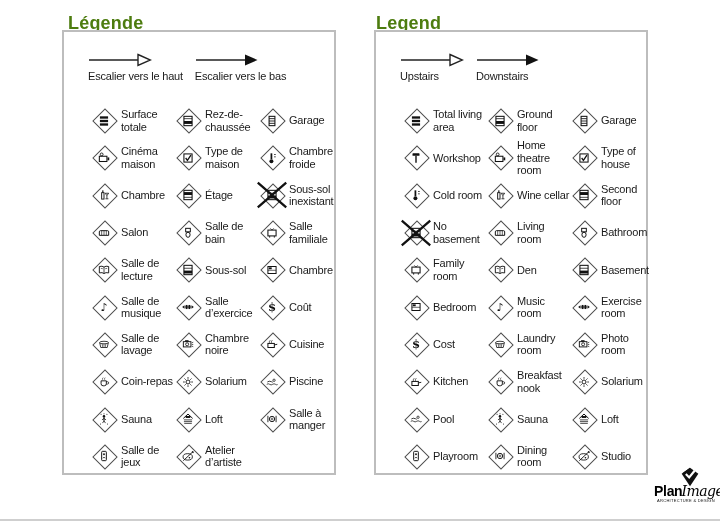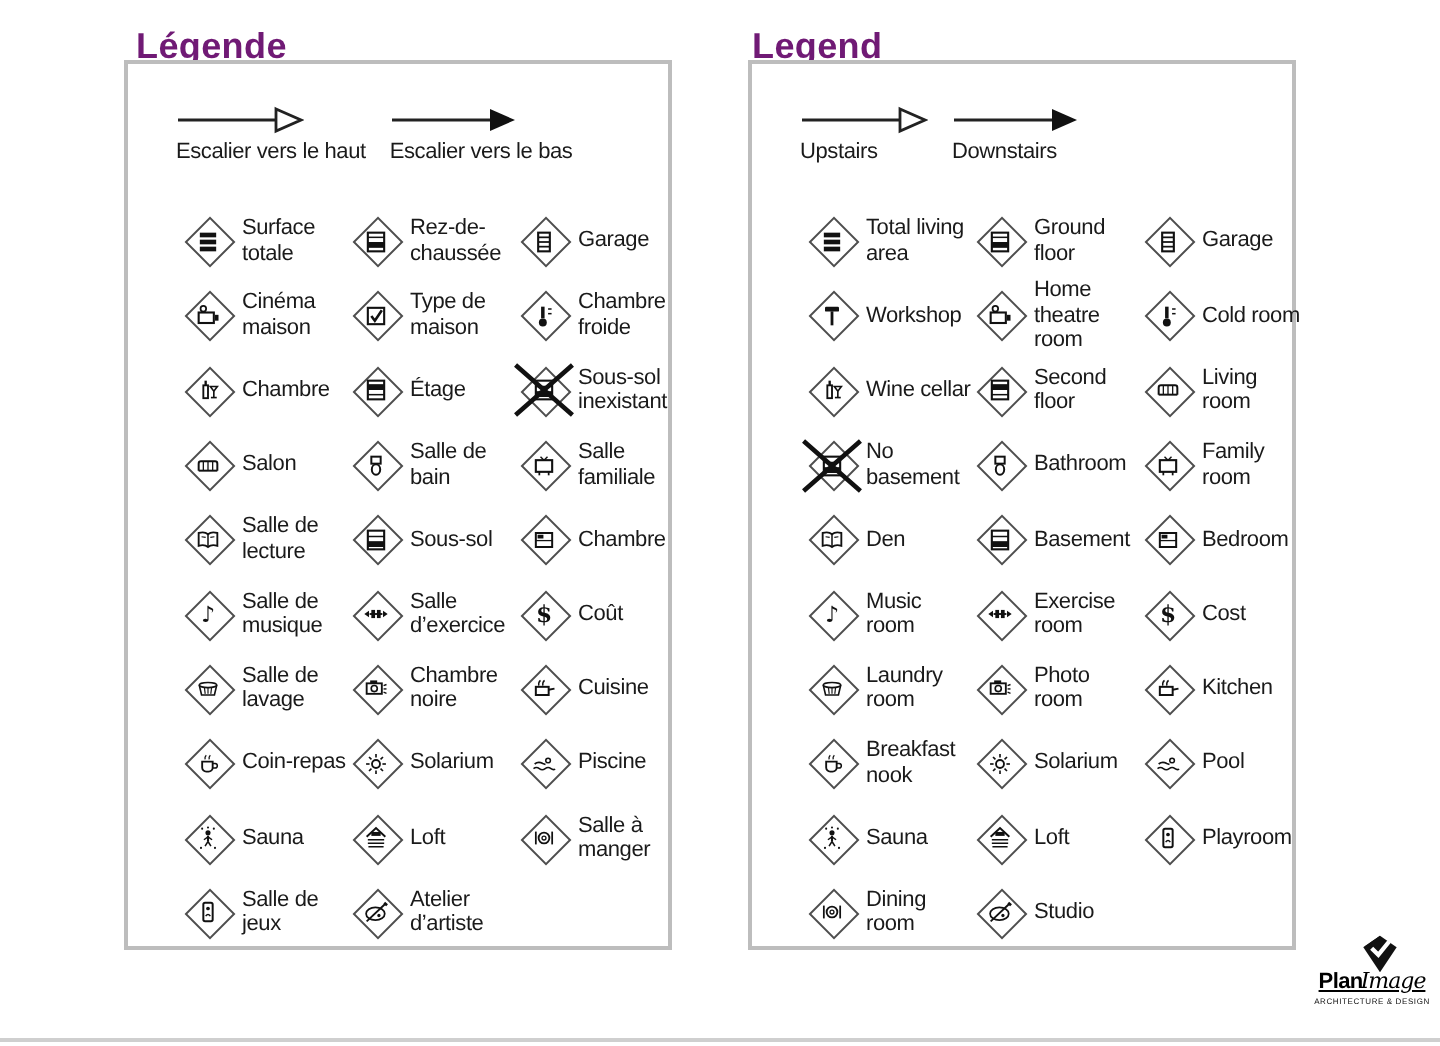--- a/index.html
+++ b/index.html
@@ -1,38 +1,38 @@
 <!DOCTYPE html>
 <html><head>
 <meta charset="utf-8">
 <style>
   html,body{margin:0;padding:0;background:#fff;}
   .canvas{position:relative;width:720px;height:523px;background:#fff;overflow:hidden;
           font-family:"Liberation Sans",sans-serif;color:#1a1a1a;}
-  .panel-title{position:absolute;top:1px;font-size:18px;font-weight:700;color:#701a75;letter-spacing:.2px;}
+  .panel-title{position:absolute;top:1px;font-size:18px;font-weight:700;color:#4d7c0f;letter-spacing:.2px;}
   .panel{position:absolute;top:30px;width:274px;height:445px;border:2px solid #bdbdbd;box-sizing:border-box;background:#fff;}
   .arrows{display:flex;margin:20px 0 0 24px;}
   .arrow-block{margin-right:12px;}
   .arrow-block svg{display:block;height:16px;}
   .arrow-label{display:block;margin-top:2px;font-size:11px;letter-spacing:-.2px;white-space:nowrap;color:#1a1a1a;}
   .arrow-line{stroke:#222;stroke-width:1.5;}
   .head-outline{fill:#fff;stroke:#222;stroke-width:1.4;}
   .head-filled{fill:#111;stroke:none;}
   .grid{display:grid;grid-template-columns:84px 84px 84px;grid-auto-rows:37.3px;margin:20px 0 0 27px;align-items:center;}
   .item{display:flex;align-items:center;}
   .dia-wrap{position:relative;width:26px;height:26px;flex:0 0 26px;}
   .dia{position:absolute;left:4.5px;top:4.5px;width:16px;height:16px;border:1.2px solid #4e4e4e;transform:rotate(45deg);background:#fff;}
   .glyph{position:absolute;left:6px;top:6px;width:14px;height:14px;}
   .xover{position:absolute;left:-3px;top:-3px;width:32px;height:32px;}
   .xover path{stroke:#111;stroke-width:2.6;fill:none;}
   .lbl{margin-left:4px;font-size:11px;line-height:12.5px;letter-spacing:-.2px;max-width:55px;color:#1a1a1a;}
   .bottom-line{position:absolute;left:0;top:519px;width:720px;height:2px;background:#cfcfcf;}
   .logo{position:absolute;left:654px;top:467px;width:64px;text-align:center;}
   .logo-mark{display:block;margin:0 auto -2px 26px;}
-  .logo-text{display:block;font-size:11px;line-height:12px;white-space:nowrap;color:#000;text-decoration:underline;}
+  .logo-text{display:block;font-size:14px;line-height:12px;white-space:nowrap;color:#000;}
   .logo-plan{font-weight:700;letter-spacing:-.3px;}
   .logo-image{font-style:italic;font-family:"DejaVu Serif",serif;letter-spacing:-.5px;margin-left:-1px;}
   .logo-tagline{display:block;font-size:4px;letter-spacing:.3px;white-space:nowrap;color:#111;margin-top:.5px;}
 </style>
 </head>
 <body>
 
 <div class="canvas">
   <h1 class="panel-title" style="left:68px">Légende</h1>
   <h1 class="panel-title" style="left:376px">Legend</h1>
@@ -481,20 +481,30 @@
               <circle cx="8" cy="5.8" r="2.4" fill="none" stroke="#111" stroke-width="1.5"></circle>
               <rect x="18" y="11" width="3" height="5" fill="#111"></rect>
             </svg>
           </span>
           <span class="lbl">Home theatre room</span>
         </div>
         <div class="item">
           <span class="dia-wrap">
             <span class="dia"></span>
             <svg class="glyph" viewBox="0 0 24 24">
+              <rect x="5" y="5" width="14" height="14" fill="none" stroke="#111" stroke-width="1.8"></rect>
+              <path d="M8 12 L11 16 L17 7" fill="none" stroke="#111" stroke-width="2.2"></path>
+            </svg>
+          </span>
+          <span class="lbl">Type of house</span>
+        </div>
+        <div class="item">
+          <span class="dia-wrap">
+            <span class="dia"></span>
+            <svg class="glyph" viewBox="0 0 24 24">
               <line x1="11" y1="4" x2="11" y2="14" stroke="#111" stroke-width="3"></line>
               <circle cx="11" cy="17.5" r="3.4" fill="#111"></circle>
               <line x1="15.5" y1="6" x2="18.5" y2="6" stroke="#111" stroke-width="1.3"></line>
               <line x1="15.5" y1="10" x2="18.5" y2="10" stroke="#111" stroke-width="1.3"></line>
             </svg>
           </span>
           <span class="lbl">Cold room</span>
         </div>
         <div class="item">
           <span class="dia-wrap">
@@ -517,42 +527,42 @@
               <rect x="5" y="7" width="14" height="5" fill="#111"></rect>
               <line x1="5" y1="16" x2="19" y2="16" stroke="#111" stroke-width="1.3"></line>
             </svg>
           </span>
           <span class="lbl">Second floor</span>
         </div>
         <div class="item">
           <span class="dia-wrap">
             <span class="dia"></span>
             <svg class="glyph" viewBox="0 0 24 24">
+              <rect x="5" y="4" width="14" height="16" fill="none" stroke="#111" stroke-width="1.8"></rect>
+              <line x1="5" y1="9" x2="19" y2="9" stroke="#111" stroke-width="1.3"></line>
+              <rect x="5" y="13" width="14" height="5" fill="#111"></rect>
+            </svg>
+            <svg class="xover" viewBox="0 0 36 36">
+              <path d="M2 4 L34 32 M34 4 L2 32"></path>
+            </svg>
+          </span>
+          <span class="lbl">No basement</span>
+        </div>
+        <div class="item">
+          <span class="dia-wrap">
+            <span class="dia"></span>
+            <svg class="glyph" viewBox="0 0 24 24">
               <path d="M4 16 V10 a2 2 0 0 1 2 -2 h12 a2 2 0 0 1 2 2 v6" fill="none" stroke="#111" stroke-width="1.7"></path>
               <line x1="4" y1="16" x2="20" y2="16" stroke="#111" stroke-width="1.7"></line>
               <line x1="8" y1="8.5" x2="8" y2="15.5" stroke="#111" stroke-width="1.1"></line>
               <line x1="12" y1="8.5" x2="12" y2="15.5" stroke="#111" stroke-width="1.1"></line>
               <line x1="16" y1="8.5" x2="16" y2="15.5" stroke="#111" stroke-width="1.1"></line>
             </svg>
           </span>
           <span class="lbl">Living room</span>
-        </div>
-        <div class="item">
-          <span class="dia-wrap">
-            <span class="dia"></span>
-            <svg class="glyph" viewBox="0 0 24 24">
-              <rect x="5" y="4" width="14" height="16" fill="none" stroke="#111" stroke-width="1.8"></rect>
-              <line x1="5" y1="9" x2="19" y2="9" stroke="#111" stroke-width="1.3"></line>
-              <rect x="5" y="13" width="14" height="5" fill="#111"></rect>
-            </svg>
-            <svg class="xover" viewBox="0 0 36 36">
-              <path d="M2 4 L34 32 M34 4 L2 32"></path>
-            </svg>
-          </span>
-          <span class="lbl">No basement</span>
         </div>
         <div class="item">
           <span class="dia-wrap">
             <span class="dia"></span>
             <svg class="glyph" viewBox="0 0 24 24">
               <rect x="8" y="4" width="8" height="6" fill="none" stroke="#111" stroke-width="1.7"></rect>
               <ellipse cx="12" cy="15" rx="3.6" ry="4.4" fill="none" stroke="#111" stroke-width="1.7"></ellipse>
             </svg>
           </span>
           <span class="lbl">Bathroom</span>

